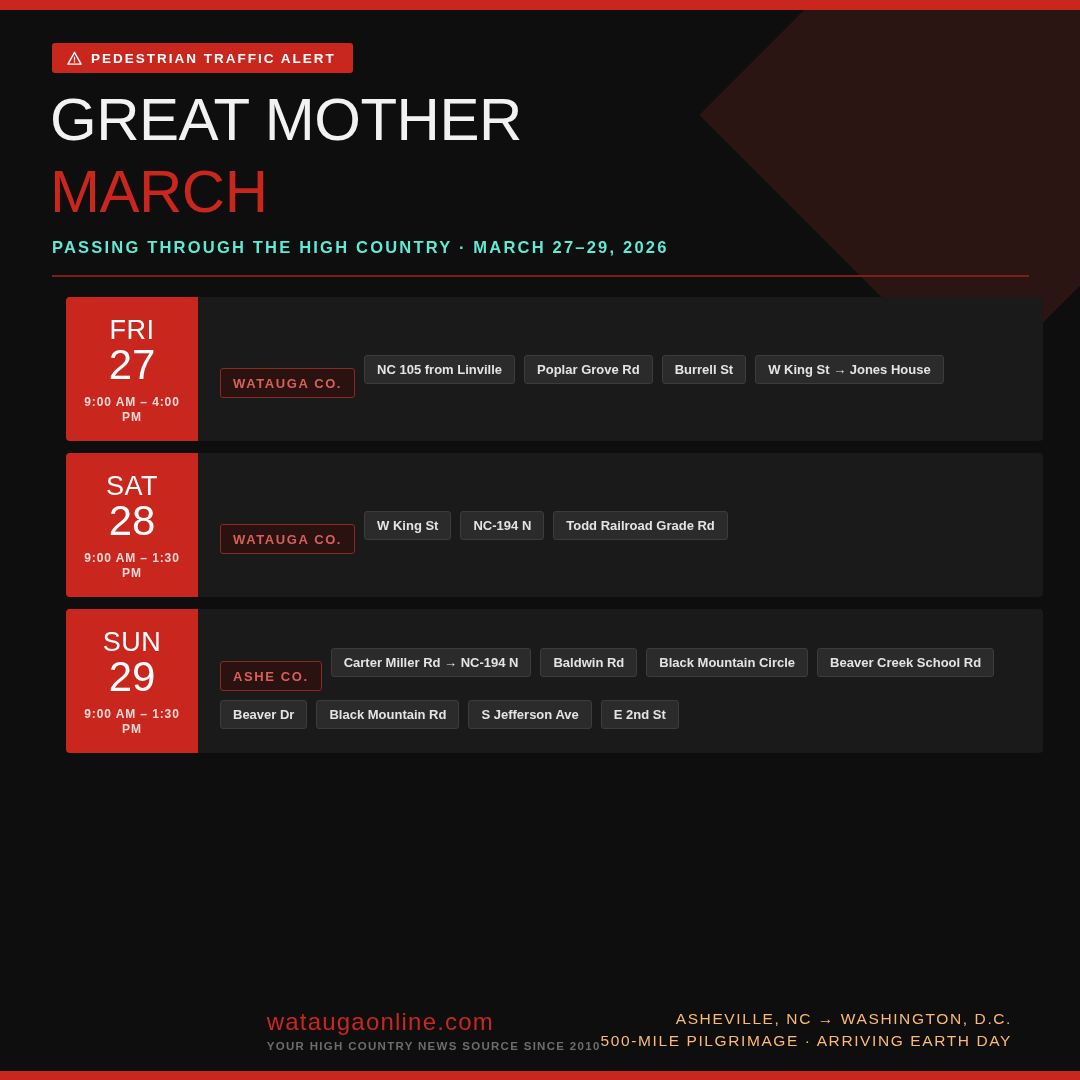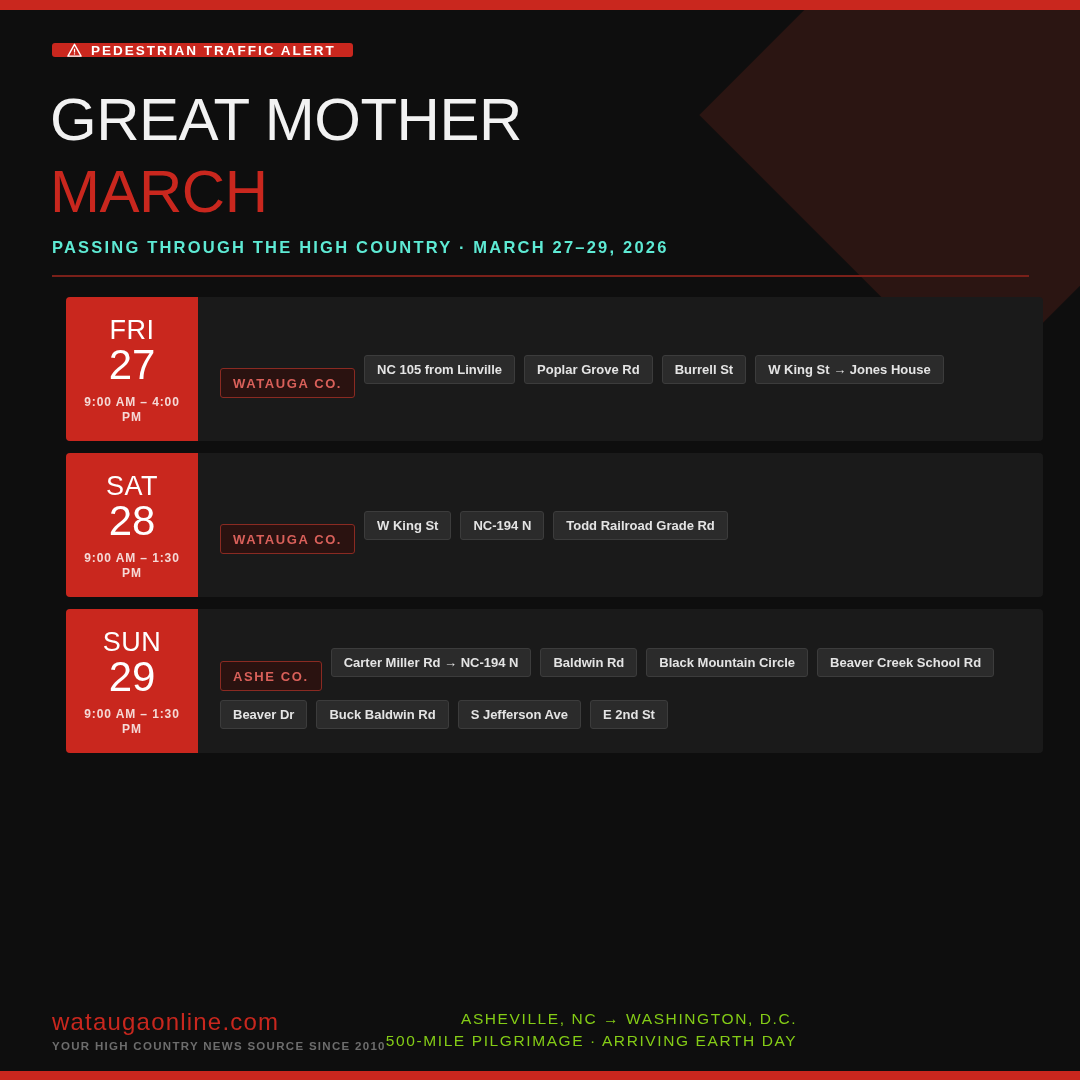--- a/index.html
+++ b/index.html
@@ -44,21 +44,21 @@
     position: absolute;
     inset: 0;
     z-index: 2;
   }
 
   
   .alert-badge {
     position: absolute;
     left: 52px;
     top: 43px;
-    height: 14px;
+    height: 30px;
     background: #c9271e;
     border-radius: 3px;
     display: flex;
     align-items: center;
     gap: 9px;
     padding: 0 17px 0 15px;
   }
   .alert-badge .tri { display: block; width: 15px; height: 15px; }
   .alert-badge .label {
     color: #ffffff;
@@ -182,42 +182,42 @@
     font-size: 13px;
     font-weight: bold;
     padding: 6px 12px 6px;
     white-space: nowrap;
   }
 
   
   .footer {
     position: absolute;
     left: 52px;
-    right: 59px;
+    right: 68px;
     bottom: 28px;
     display: flex;
     align-items: flex-end;
-    justify-content: flex-start;
+    justify-content: flex-end;
   }
   .footer-left .site {
     color: #c9271e;
     font-size: 24px;
     letter-spacing: 1.2px;
     line-height: 28px;
   }
   .footer-left .tag {
     color: #6d6d6d;
     font-size: 11.5px;
     font-weight: bold;
     letter-spacing: 1.3px;
     margin-top: 4px;
   }
   .footer-right {
     text-align: right;
-    color: #84cc16;
+    color: #fdba74;
     font-size: 15.5px;
     letter-spacing: 1.6px;
     line-height: 22px;
   }
 </style>
 </head>
 <body>
 
 <div class="diamond"></div>
 <div class="bar-top"></div>
@@ -279,21 +279,21 @@
           <div class="dnum">29</div>
           <div class="time">9:00 AM – 1:30 PM</div>
         </div>
         <div class="routes">
           <span class="county-chip">ASHE CO.</span>
           <span class="road-chip">Carter Miller Rd → NC-194 N</span>
           <span class="road-chip">Baldwin Rd</span>
           <span class="road-chip">Black Mountain Circle</span>
           <span class="road-chip">Beaver Creek School Rd</span>
           <span class="road-chip">Beaver Dr</span>
-          <span class="road-chip">Buck Baldwin Rd</span>
+          <span class="road-chip">Black Mountain Rd</span>
           <span class="road-chip">S Jefferson Ave</span>
           <span class="road-chip">E 2nd St</span>
         </div>
       </div>
     </div>
 
   <div class="footer">
     <div class="footer-left">
       <div class="site">wataugaonline.com</div>
       <div class="tag">YOUR HIGH COUNTRY NEWS SOURCE SINCE 2010</div>

